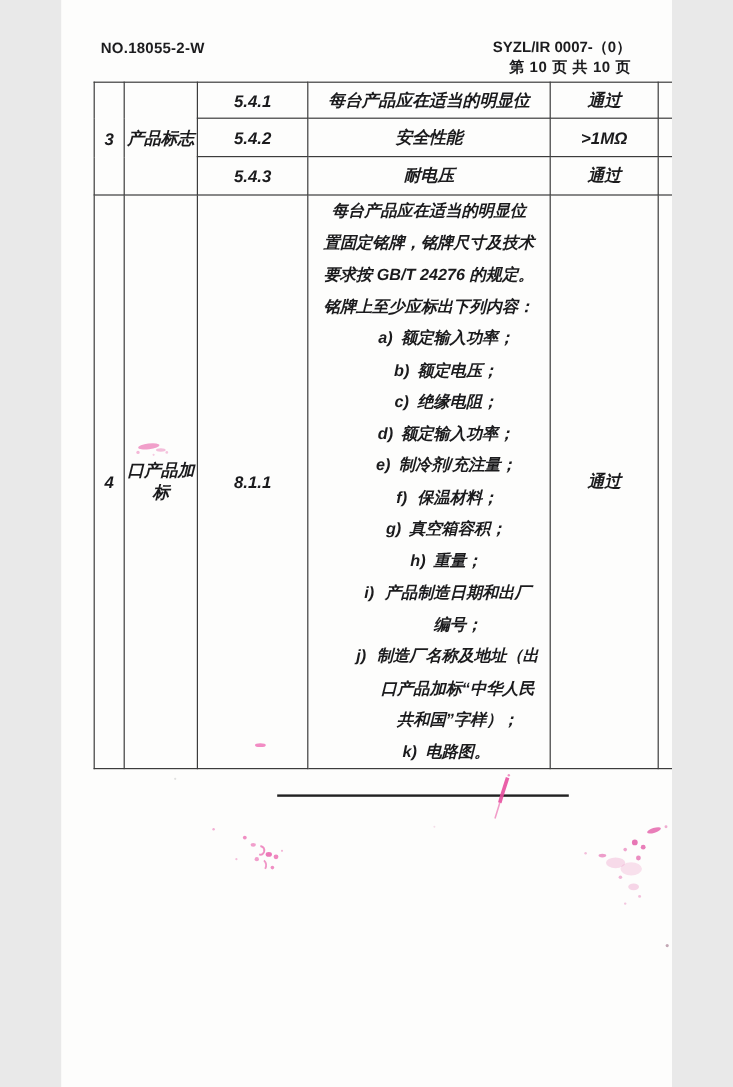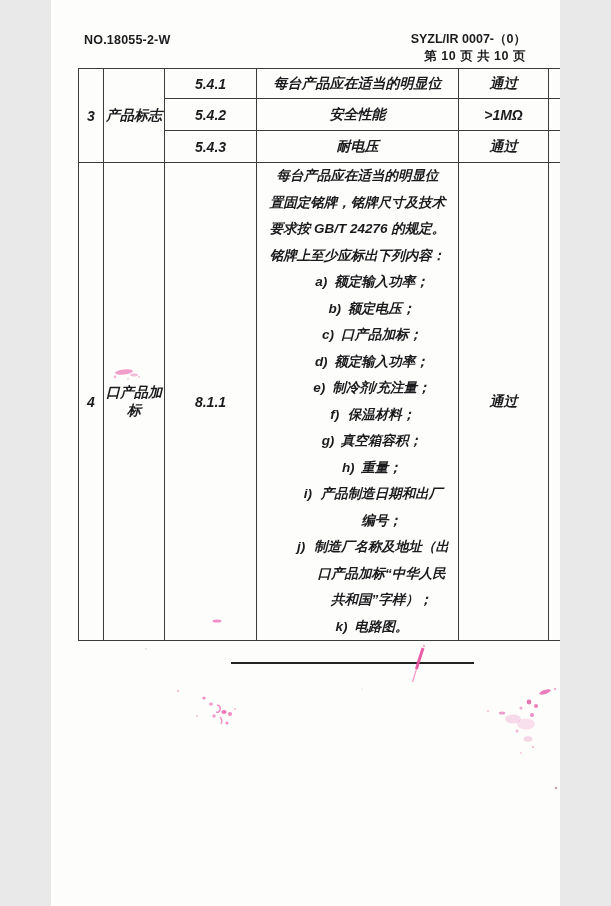--- a/index.html
+++ b/index.html
@@ -108,21 +108,21 @@
         <td>口产品加标</td>
         <td>8.1.1</td>
         <td class="c-req">
           <div class="req-line">每台产品应在适当的明显位</div>
           <div class="req-line">置固定铭牌，铭牌尺寸及技术</div>
           <div class="req-line">要求按 GB/T 24276 的规定。</div>
           <div class="req-line">铭牌上至少应标出下列内容：</div>
 
           <div class="req-item"><span class="req-letter">a)</span><span>额定输入功率；</span></div>
           <div class="req-item"><span class="req-letter">b)</span><span>额定电压；</span></div>
-          <div class="req-item"><span class="req-letter">c)</span><span>口产品加标；</span></div>
+          <div class="req-item"><span class="req-letter">c)</span><span>绝缘电阻；</span></div>
           <div class="req-item"><span class="req-letter">d)</span><span>额定输入功率；</span></div>
           <div class="req-item"><span class="req-letter">e)</span><span>制冷剂/充注量；</span></div>
           <div class="req-item"><span class="req-letter">f)</span><span>保温材料；</span></div>
           <div class="req-item"><span class="req-letter">g)</span><span>真空箱容积；</span></div>
           <div class="req-item"><span class="req-letter">h)</span><span>重量；</span></div>
           <div class="req-item"><span class="req-letter">i)</span><span>产品制造日期和出厂</span></div>
           <div class="req-cont">编号；</div>
           <div class="req-item"><span class="req-letter">j)</span><span>制造厂名称及地址（出</span></div>
           <div class="req-cont">口产品加标“中华人民</div>
           <div class="req-cont">共和国”字样）；</div>

